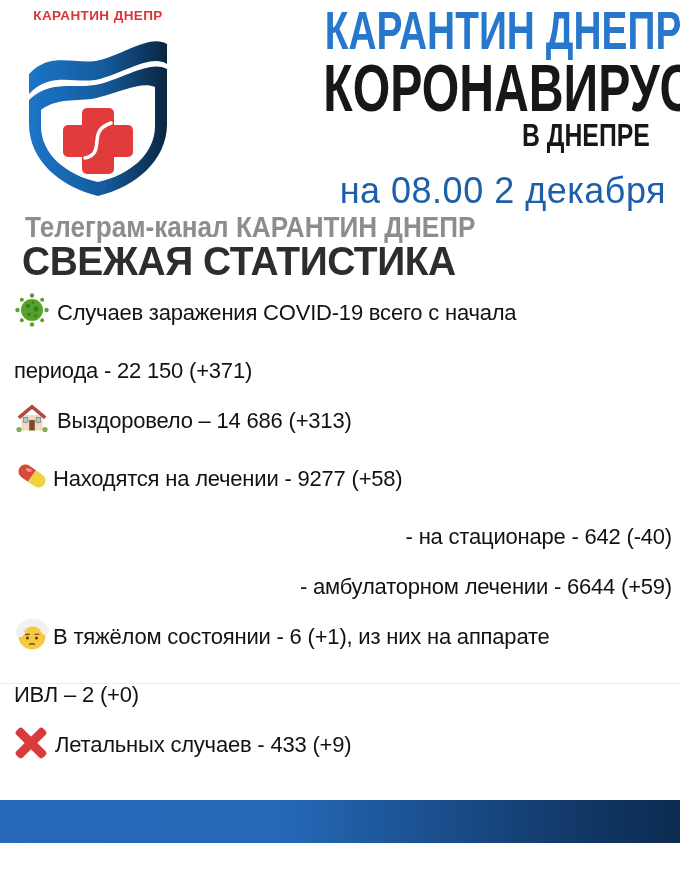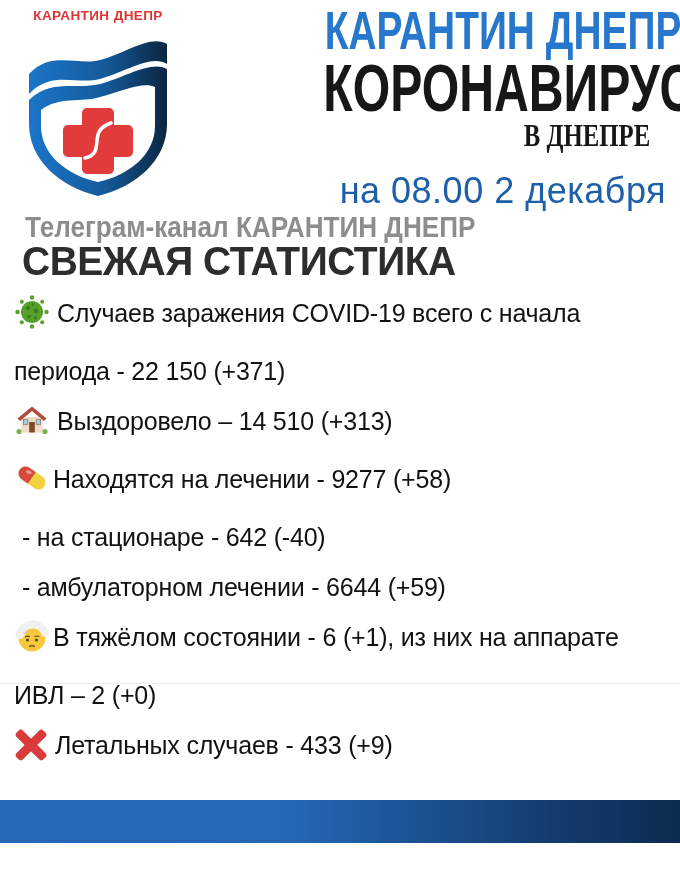--- a/index.html
+++ b/index.html
@@ -13,37 +13,37 @@
   .logo-label{font-size:13.5px;font-weight:bold;color:#e03232;letter-spacing:.4px;white-space:nowrap;}
   .logo svg{display:block;margin:3px auto 0;}
   
   .header{position:absolute;right:14px;top:2px;width:480px;text-align:right;}
   .hline{display:block;}
   .hline>span{display:inline-block;transform-origin:100% 50%;white-space:nowrap;font-weight:bold;}
   .channel-line{height:56px;line-height:56px;}
   .channel-line>span{font-size:54px;transform:scaleX(.72);color:#2777cc;}
   .title1{height:62px;line-height:60px;}
   .title1>span{font-size:66px;transform:scaleX(.73);color:#171717;}
-  .title2{height:34px;line-height:32px;padding-right:16px;font-family:Liberation Serif, serif;}
+  .title2{height:34px;line-height:32px;padding-right:16px;}
   .title2>span{font-size:31px;transform:scaleX(.8);color:#171717;}
   .date-line{margin-top:16px;font-size:36px;color:#1e5fa9;letter-spacing:.5px;white-space:nowrap;}
   
   .telegram-caption{position:absolute;left:25px;top:211px;white-space:nowrap;}
   .telegram-caption>span{display:inline-block;transform:scaleX(.9);transform-origin:0 50%;
     font-size:29px;font-weight:bold;color:#8d8d8d;}
   .stats-title{position:absolute;left:22px;top:238px;white-space:nowrap;}
   .stats-title>span{display:inline-block;transform:scaleX(.95);transform-origin:0 50%;
     font-size:41px;font-weight:bold;color:#2d2d2d;letter-spacing:-.5px;}
   
   .stats{position:absolute;left:14px;top:288px;right:8px;color:#121212;}
-  .stat{margin:0;font-size:25px;line-height:50px;letter-spacing:-.2px;}
+  .stat{margin:0;font-size:22px;line-height:50px;letter-spacing:-.2px;}
   .stat .stat-text{white-space:pre-line;}
   .stat .ic{display:inline-block;vertical-align:-8px;margin-right:7px;}
   .stat .ic.tight{margin-right:3px;}
-  .stat.noicon{padding-left:8px;}
+  .stat.noicon{padding-left:8px;text-align:right;}
   
   .divider-line{position:absolute;left:0;right:0;top:683px;height:1px;background:#ececec;}
   .footer-bar{position:absolute;left:0;right:0;top:800px;height:43px;
     background:linear-gradient(90deg,#2569b8 0%,#2468b6 42%,#143d70 80%,#0c2b50 100%);}
 </style>
 </head>
 <body>
 
 <div class="canvas">
 
@@ -114,21 +114,21 @@
 периода - 22 150 (+371)</span></p>
 
     <p class="stat"><span class="ic"><svg width="36" height="36" viewBox="0 0 36 36">
             <rect x="7.5" y="15" width="21" height="15.5" fill="#ecdcc3"></rect>
             <path d="M3.5,16.5 L18,4.5 L32.5,16.5 L30,19 L18,9 L6,19 Z" fill="#b04a3c"></path>
             <rect x="15.2" y="20" width="5.6" height="10.5" fill="#7a4b2c"></rect>
             <rect x="9.3" y="17.5" width="4.6" height="5" fill="#a8c8e8" stroke="#8a6a4a" stroke-width=".6"></rect>
             <rect x="22.1" y="17.5" width="4.6" height="5" fill="#a8c8e8" stroke="#8a6a4a" stroke-width=".6"></rect>
             <circle cx="5" cy="29.5" r="2.6" fill="#7fae56"></circle>
             <circle cx="31" cy="29.5" r="2.6" fill="#7fae56"></circle>
-          </svg></span><span class="stat-text">Выздоровело – 14 510 (+313)</span></p>
+          </svg></span><span class="stat-text">Выздоровело – 14 686 (+313)</span></p>
 
     <p class="stat"><span class="ic tight"><svg width="36" height="36" viewBox="0 0 36 36">
             <g transform="rotate(35 18 18)">
               <path d="M10,11 h8 v14 h-8 a7,7 0 0 1 0,-14 Z" fill="#d64a3a"></path>
               <path d="M18,11 h8 a7,7 0 0 1 0,14 h-8 Z" fill="#f0d23e"></path>
               <ellipse cx="12" cy="15" rx="3" ry="1.6" fill="#ffffff" opacity=".45" transform="rotate(-20 12 15)"></ellipse>
             </g>
           </svg></span><span class="stat-text">Находятся на лечении - 9277 (+58)</span></p>
 
     <p class="stat noicon"><span class="stat-text">- на стационаре - 642 (-40)</span></p>

